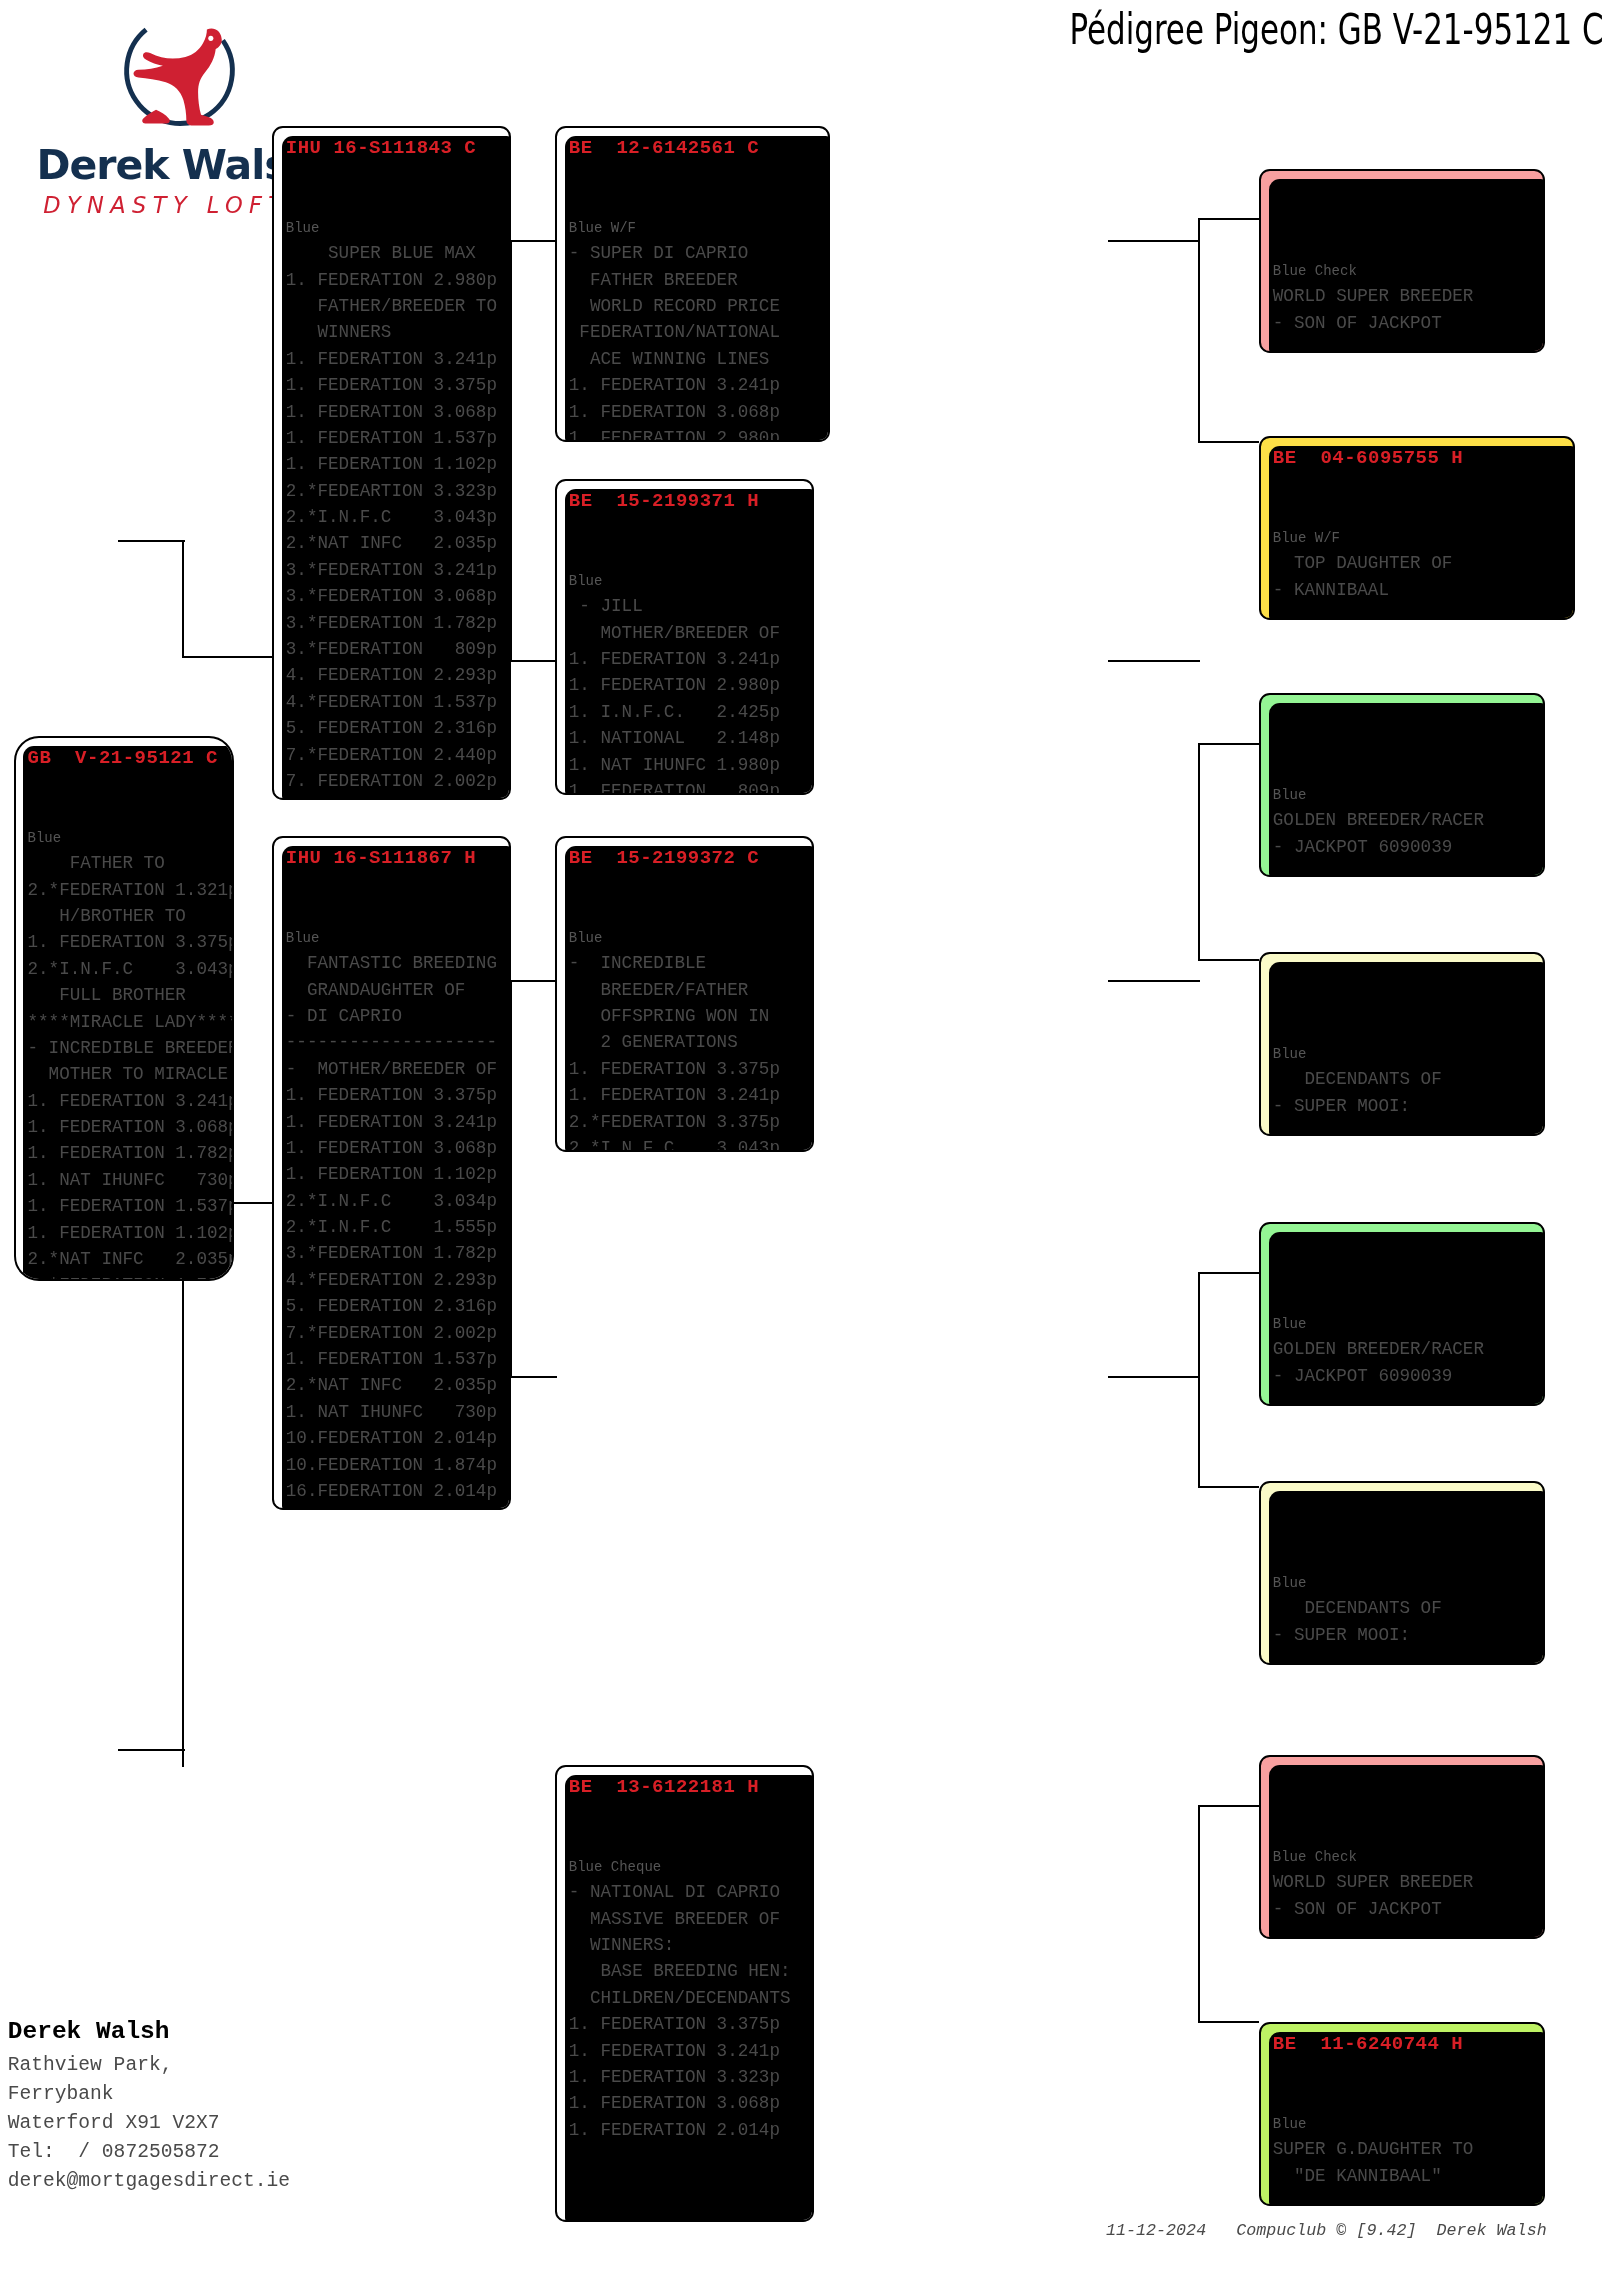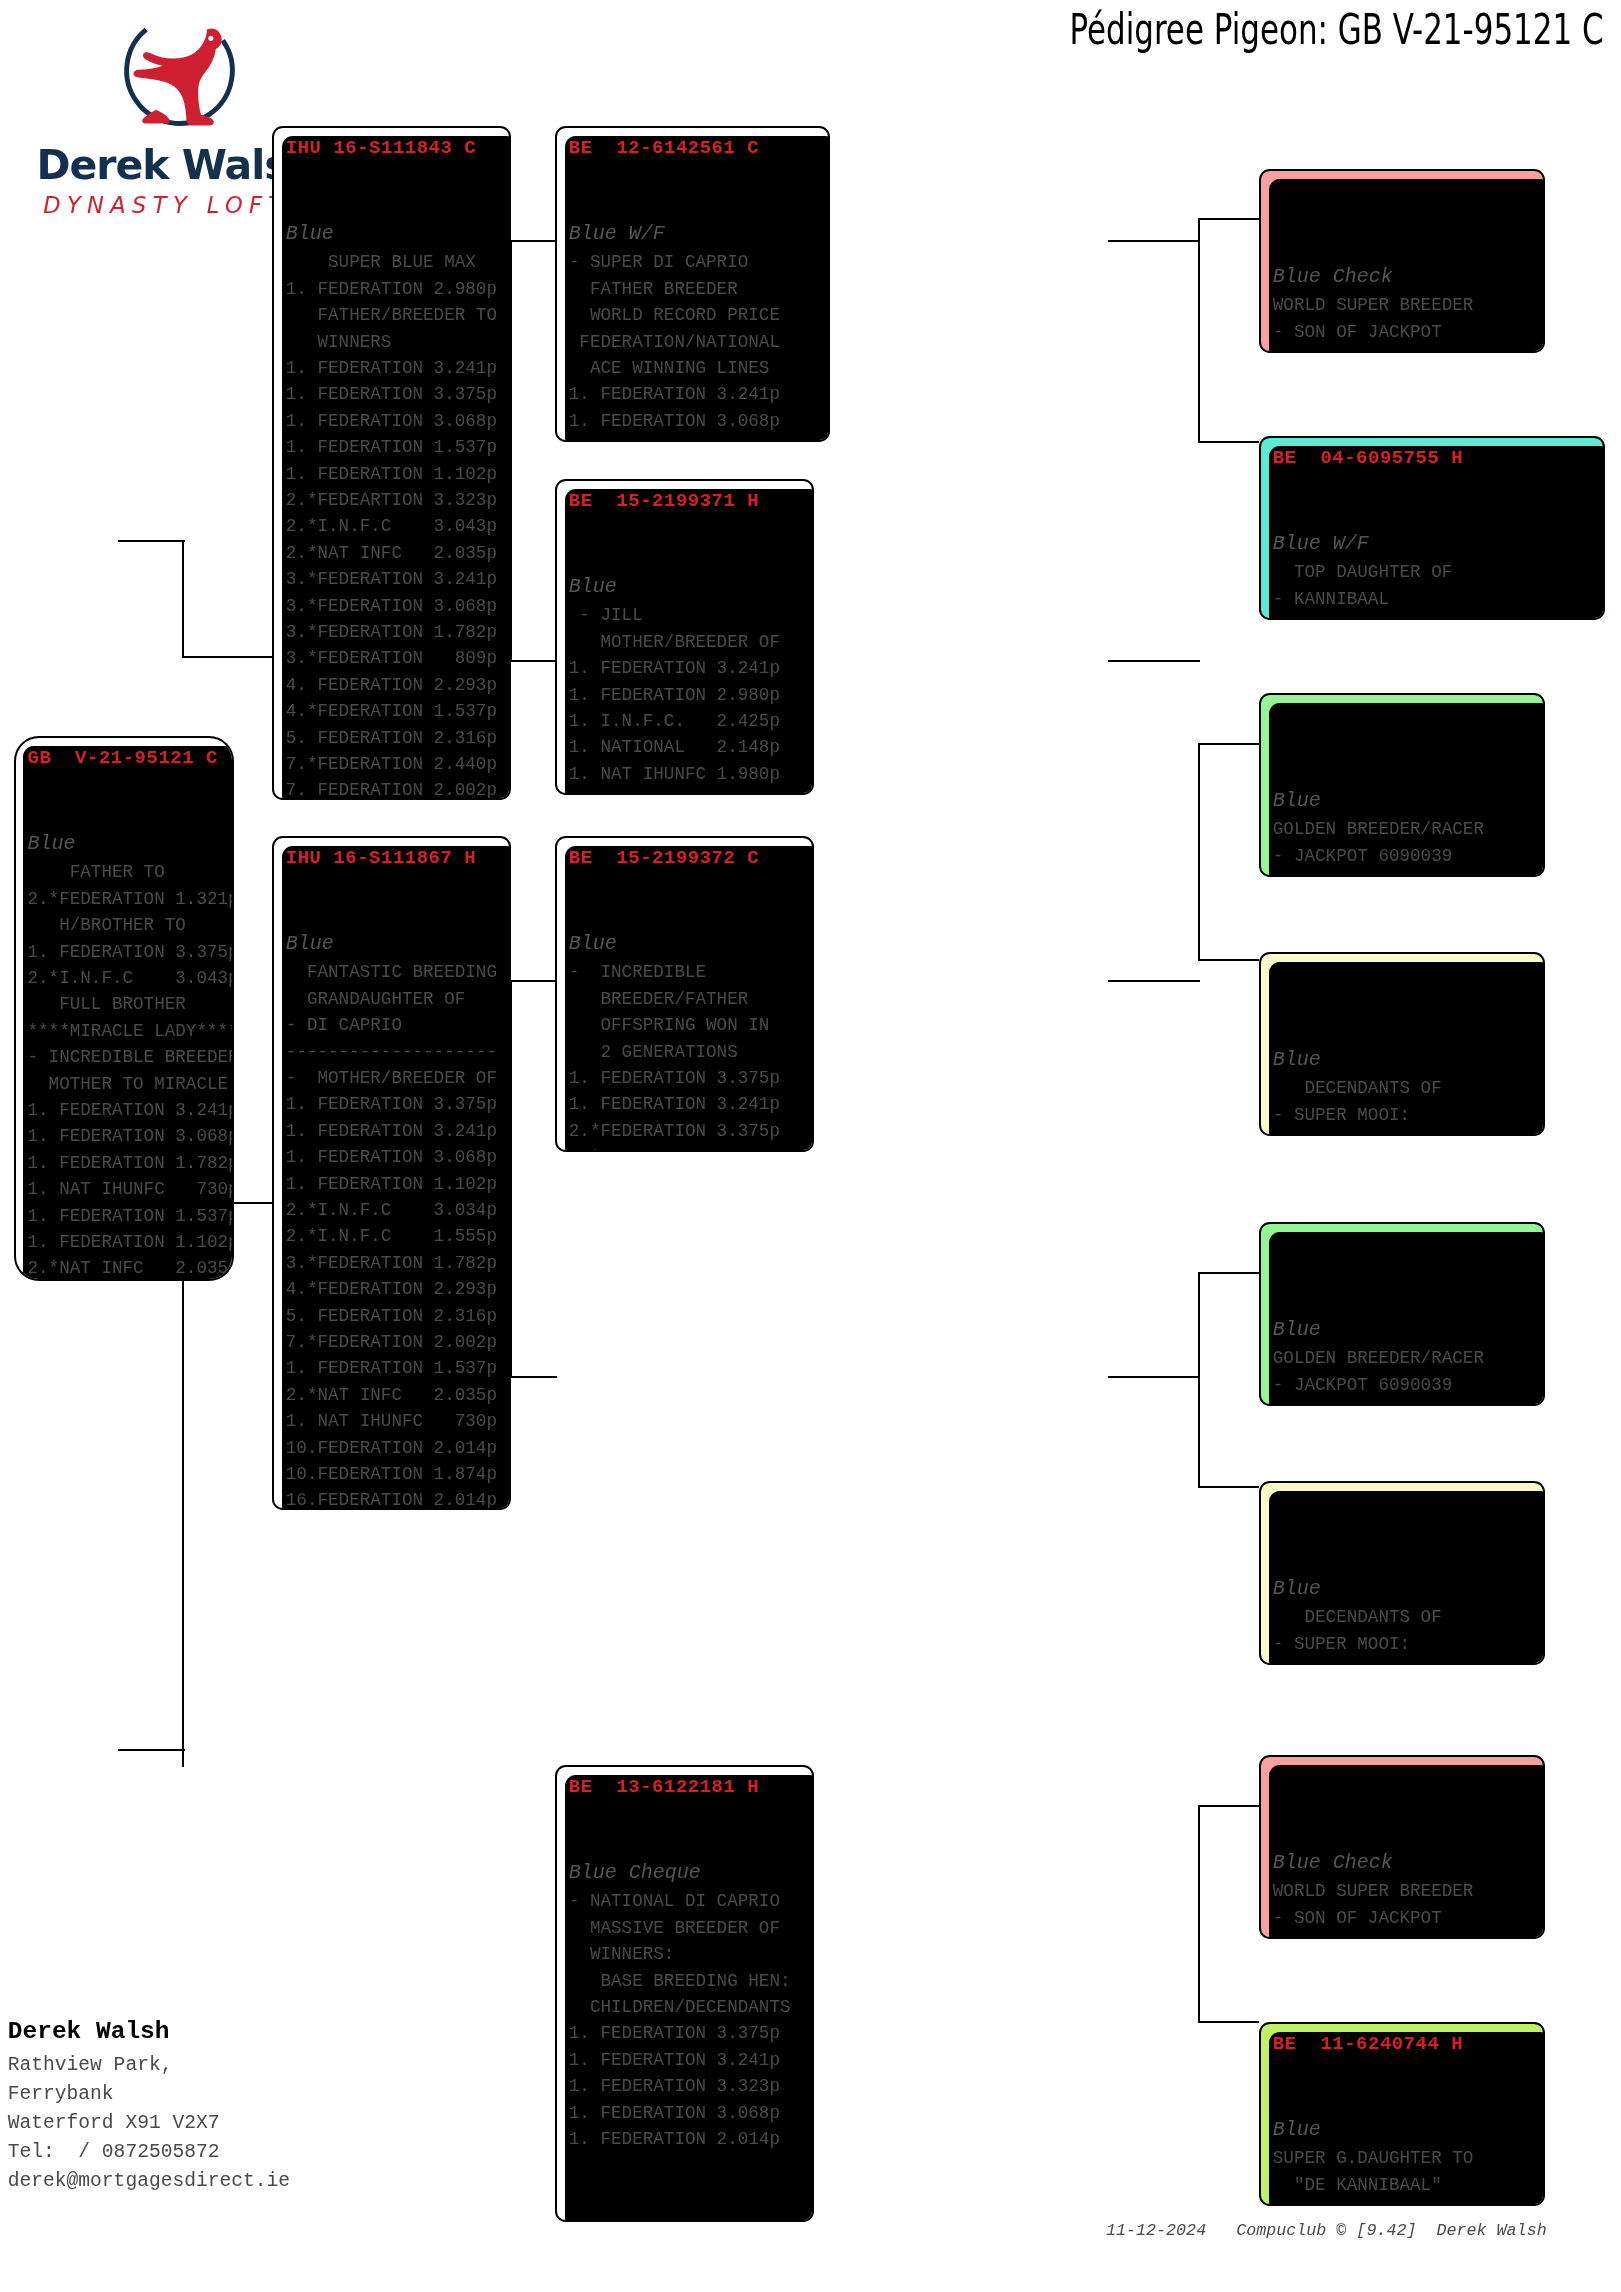--- a/index.html
+++ b/index.html
@@ -64,21 +64,21 @@
   .box.dark-ring .ring{color:#000;}
   .nick{
     font-weight:bold;font-style:italic;font-size:17.6px;color:#000;
     white-space:pre;line-height:1.55;letter-spacing:0.2px;
   }
   .breeder{
     font-weight:bold;font-size:18px;color:#000;
     white-space:pre;line-height:1.55;
   }
   .colour{
-    font-size:20px;color:#555;white-space:pre;line-height:1.55;font-style:italic;
+    font-size:14px;color:#555;white-space:pre;line-height:1.55;
   }
   .note{
     font-size:17.6px;color:#4a4a4a;white-space:pre;line-height:1.5;
   }
 
   
   .ln{position:absolute;background:#000;z-index:1;}
   .ln.h{height:2px;}
   .ln.v{width:2px;}
 
@@ -312,21 +312,21 @@
     <div class="ring">BE  05-6045015 C</div>
     <div class="nick">DI CAPRIO</div>
     <div class="breeder">Heremans-Ceusters</div>
     <div class="colour">Blue Check</div>
     <div>
         <div class="note">WORLD SUPER BREEDER</div>
         <div class="note">- SON OF JACKPOT</div>
       </div>
   </div>
 
-  <div class="box" style="left: 1259px; top: 396px; width: 346px; height: 184px; background: #5eead4;">
+  <div class="box" style="left: 1259px; top: 396px; width: 316px; height: 184px; background: #fde047;">
     <div class="ring">BE  04-6095755 H</div>
     <div class="nick">GESCHELPT SPROETKOP</div>
     <div class="breeder">Dirk Van Dyck</div>
     <div class="colour">Blue W/F</div>
     <div>
         <div class="note">  TOP DAUGHTER OF</div>
         <div class="note">- KANNIBAAL</div>
       </div>
   </div>
 

